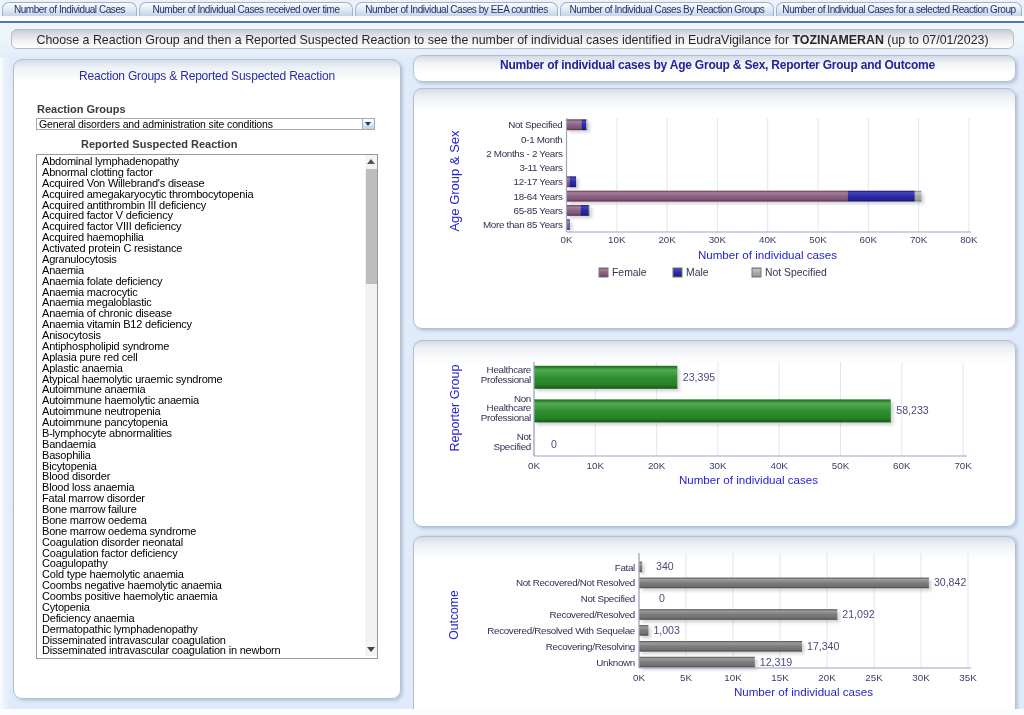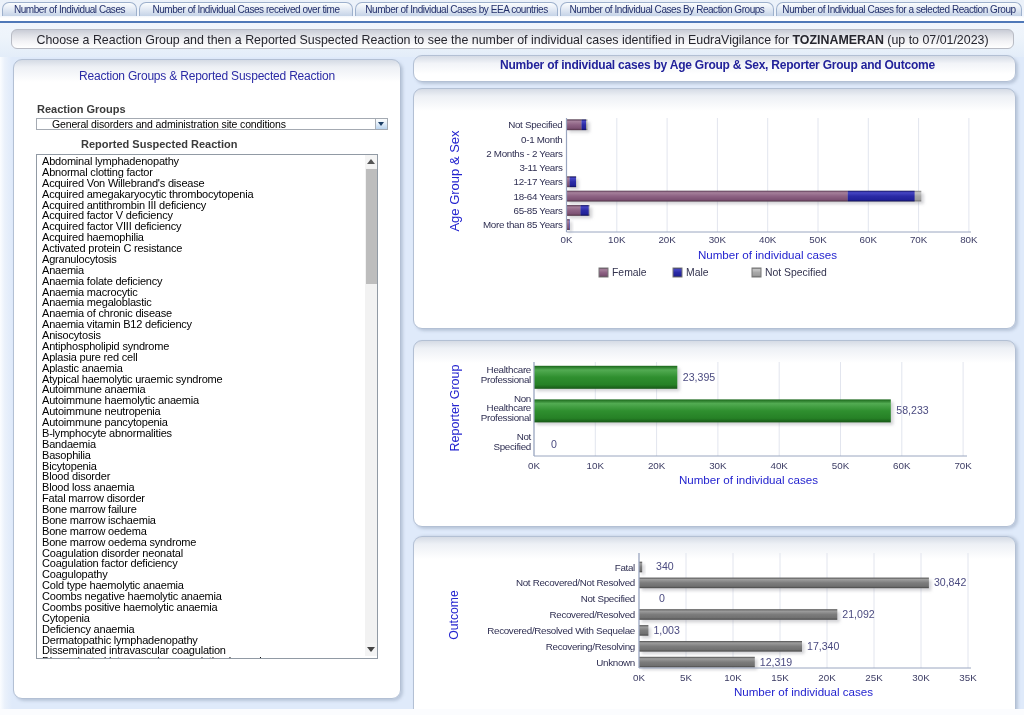--- a/index.html
+++ b/index.html
@@ -35,21 +35,21 @@
        font-size:12px;letter-spacing:-0.22px;font-weight:bold;color:#22229a;text-align:center;line-height:18px;text-indent:6px;}
   .p1{left:413px;top:88px;width:601px;height:239px;}
   .p2{left:413px;top:340px;width:601px;height:185px;}
   .p3{left:413px;top:536px;width:601px;height:176px;border-radius:9px 9px 0 0;border-bottom:none;box-shadow:2px 0px 3px rgba(140,155,180,0.45);}
   
   .lp-title{position:absolute;left:0;top:9px;width:386px;text-align:center;
        font-size:12px;letter-spacing:-0.2px;font-weight:normal;color:#2b2ba5;}
   .lp-label{position:absolute;left:23px;font-size:11px;font-weight:bold;color:#3b3b3b;}
   .select{position:absolute;left:22px;top:58px;width:335px;height:10px;
        border:1px solid #a4aab2;background:#fff;font-size:10.5px;letter-spacing:-0.15px;color:#000;
-       line-height:11px;padding-left:15px;}
+       line-height:11px;padding-left:2px;}
   .selbtn{position:absolute;right:0px;top:0px;width:11px;height:10px;
        border-left:1px solid #aab0b8;
        background:linear-gradient(180deg,#fdfefe 0%,#e8f1fa 40%,#b9d3ee 100%);}
   .selbtn:after{content:"";position:absolute;left:2px;top:3px;width:0;height:0;
        border-left:3.5px solid transparent;border-right:3.5px solid transparent;
        border-top:4px solid #1c3f66;}
   .listbox{position:absolute;left:22px;top:94px;width:340px;height:503px;
        border:1px solid #919aa4;background:#fff;overflow:hidden;}
   .listitems{position:absolute;left:5px;top:1px;width:320px;
        font-size:11px;letter-spacing:-0.2px;line-height:10.87px;color:#000;white-space:nowrap;}
@@ -109,21 +109,20 @@
         <div>Autoimmune neutropenia</div>
         <div>Autoimmune pancytopenia</div>
         <div>B-lymphocyte abnormalities</div>
         <div>Bandaemia</div>
         <div>Basophilia</div>
         <div>Bicytopenia</div>
         <div>Blood disorder</div>
         <div>Blood loss anaemia</div>
         <div>Fatal marrow disorder</div>
         <div>Bone marrow failure</div>
-        <div>Bone marrow ischaemia</div>
         <div>Bone marrow oedema</div>
         <div>Bone marrow oedema syndrome</div>
         <div>Coagulation disorder neonatal</div>
         <div>Coagulation factor deficiency</div>
         <div>Coagulopathy</div>
         <div>Cold type haemolytic anaemia</div>
         <div>Coombs negative haemolytic anaemia</div>
         <div>Coombs positive haemolytic anaemia</div>
         <div>Cytopenia</div>
         <div>Deficiency anaemia</div>

